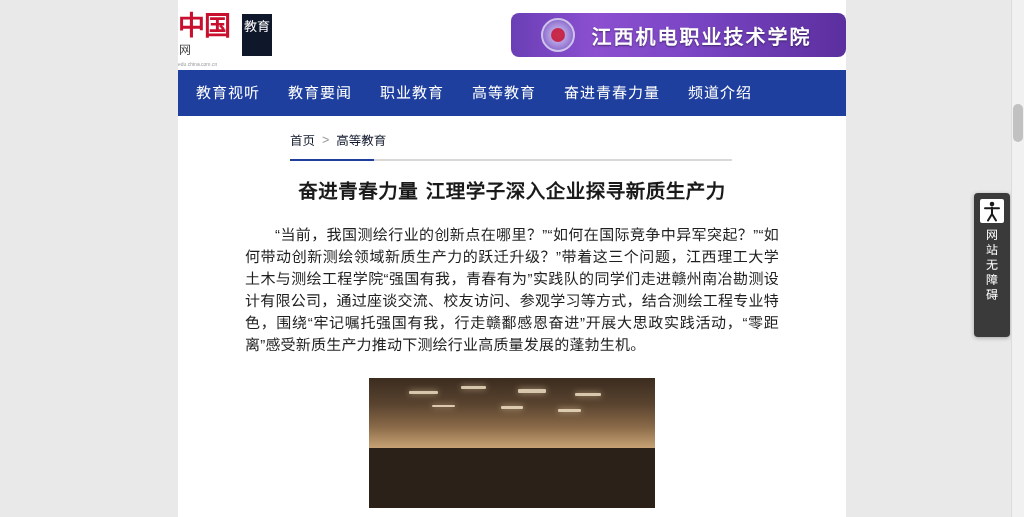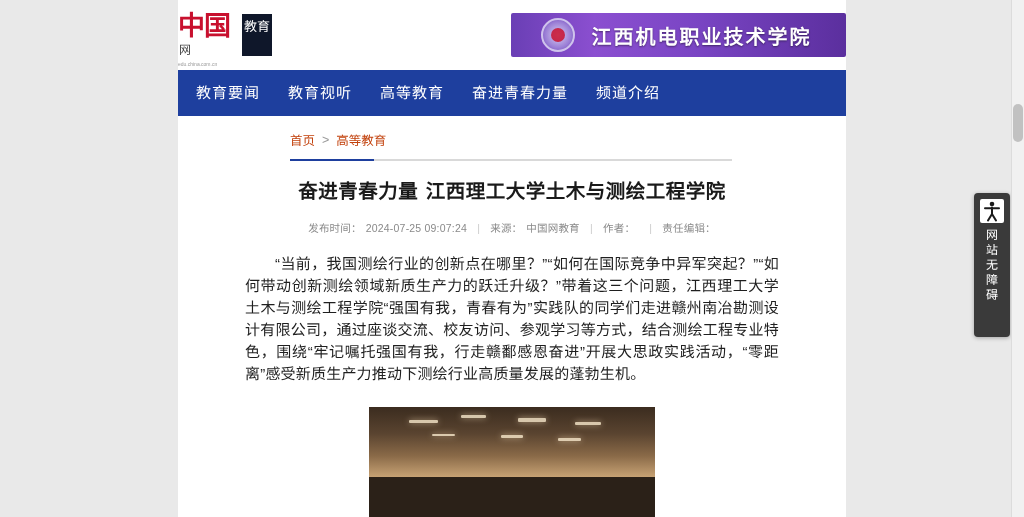--- a/index.html
+++ b/index.html
@@ -89,21 +89,21 @@
     box-sizing: border-box;
     letter-spacing: 0px;
   }
   .banner-ad {
     position: absolute;
     left: 333px;
     top: 13px;
     width: 335px;
     height: 44px;
     background: linear-gradient(90deg, #6a3fb5 0%, #8b4fd0 25%, #7a45c4 55%, #5b2f9e 100%);
-    border-radius: 2px;
+    border-radius: 8px;
     display: flex;
     align-items: center;
     overflow: hidden;
   }
   .banner-seal {
     width: 34px;
     height: 34px;
     margin-left: 30px;
     border-radius: 50%;
     background: radial-gradient(circle at 50% 50%, #d8d0f0 0%, #9b7fd6 60%, #6a3fb5 100%);
@@ -160,21 +160,21 @@
   .breadcrumb {
     position: absolute;
     left: 290px;
     top: 130px;
     font-size: 12.5px;
     color: #444444;
     display: flex;
     align-items: center;
     gap: 7px;
   }
-  .breadcrumb a { color: #c2410c; text-decoration: none; cursor: pointer; }
+  .breadcrumb a { color: #0f172a; text-decoration: none; cursor: pointer; }
   .breadcrumb .sep { color: #999999; }
   .breadcrumb-rule {
     position: absolute;
     left: 290px;
     top: 159px;
     width: 442px;
     height: 2px;
     background: #d9d9d9;
   }
   .breadcrumb-rule::before {
@@ -311,46 +311,38 @@
 
       <div class="banner-ad">
         <div class="banner-seal"></div>
         <div class="banner-text">江西机电职业技术学院</div>
       </div>
     </div>
 
   </div>
 
   <div class="nav">
+    <div class="nav-item">教育视听</div>
     <div class="nav-item">教育要闻</div>
-    <div class="nav-item">教育视听</div>
+    <div class="nav-item">职业教育</div>
     <div class="nav-item">高等教育</div>
     <div class="nav-item">奋进青春力量</div>
     <div class="nav-item">频道介绍</div>
   </div>
 
   <div class="breadcrumb">
     <a>首页</a>
     <span class="sep">&gt;</span>
     <a>高等教育</a>
   </div>
   <div class="breadcrumb-rule"></div>
 
   <div class="article">
-    <div class="article-title">奋进青春力量 江西理工大学土木与测绘工程学院</div>
-
-    <div class="article-meta">
-      <span>发布时间：</span><span>2024-07-25 09:07:24</span>
-      <span class="divider">|</span>
-      <span>来源：</span><span>中国网教育</span>
-      <span class="divider">|</span>
-      <span>作者：</span><span></span>
-      <span class="divider">|</span>
-      <span>责任编辑：</span>
-    </div>
+    <div class="article-title">奋进青春力量 江理学子深入企业探寻新质生产力</div>
+
 
     <div class="article-body">“当前，我国测绘行业的创新点在哪里？”“如何在国际竞争中异军突起？”“如何带动创新测绘领域新质生产力的跃迁升级？”带着这三个问题，江西理工大学土木与测绘工程学院“强国有我，青春有为”实践队的同学们走进赣州南冶勘测设计有限公司，通过座谈交流、校友访问、参观学习等方式，结合测绘工程专业特色，围绕“牢记嘱托强国有我，行走赣鄱感恩奋进”开展大思政实践活动，“零距离”感受新质生产力推动下测绘行业高质量发展的蓬勃生机。</div>
 
     <div class="article-figure">
       <div class="fig-ceiling">
         <div class="fig-panel" style="left:14%;top:18%;width:10%;height:5%;"></div>
         <div class="fig-panel" style="left:32%;top:12%;width:9%;height:4%;"></div>
         <div class="fig-panel" style="left:52%;top:16%;width:10%;height:5%;"></div>
         <div class="fig-panel" style="left:72%;top:22%;width:9%;height:4%;"></div>
         <div class="fig-panel" style="left:22%;top:38%;width:8%;height:4%;"></div>

